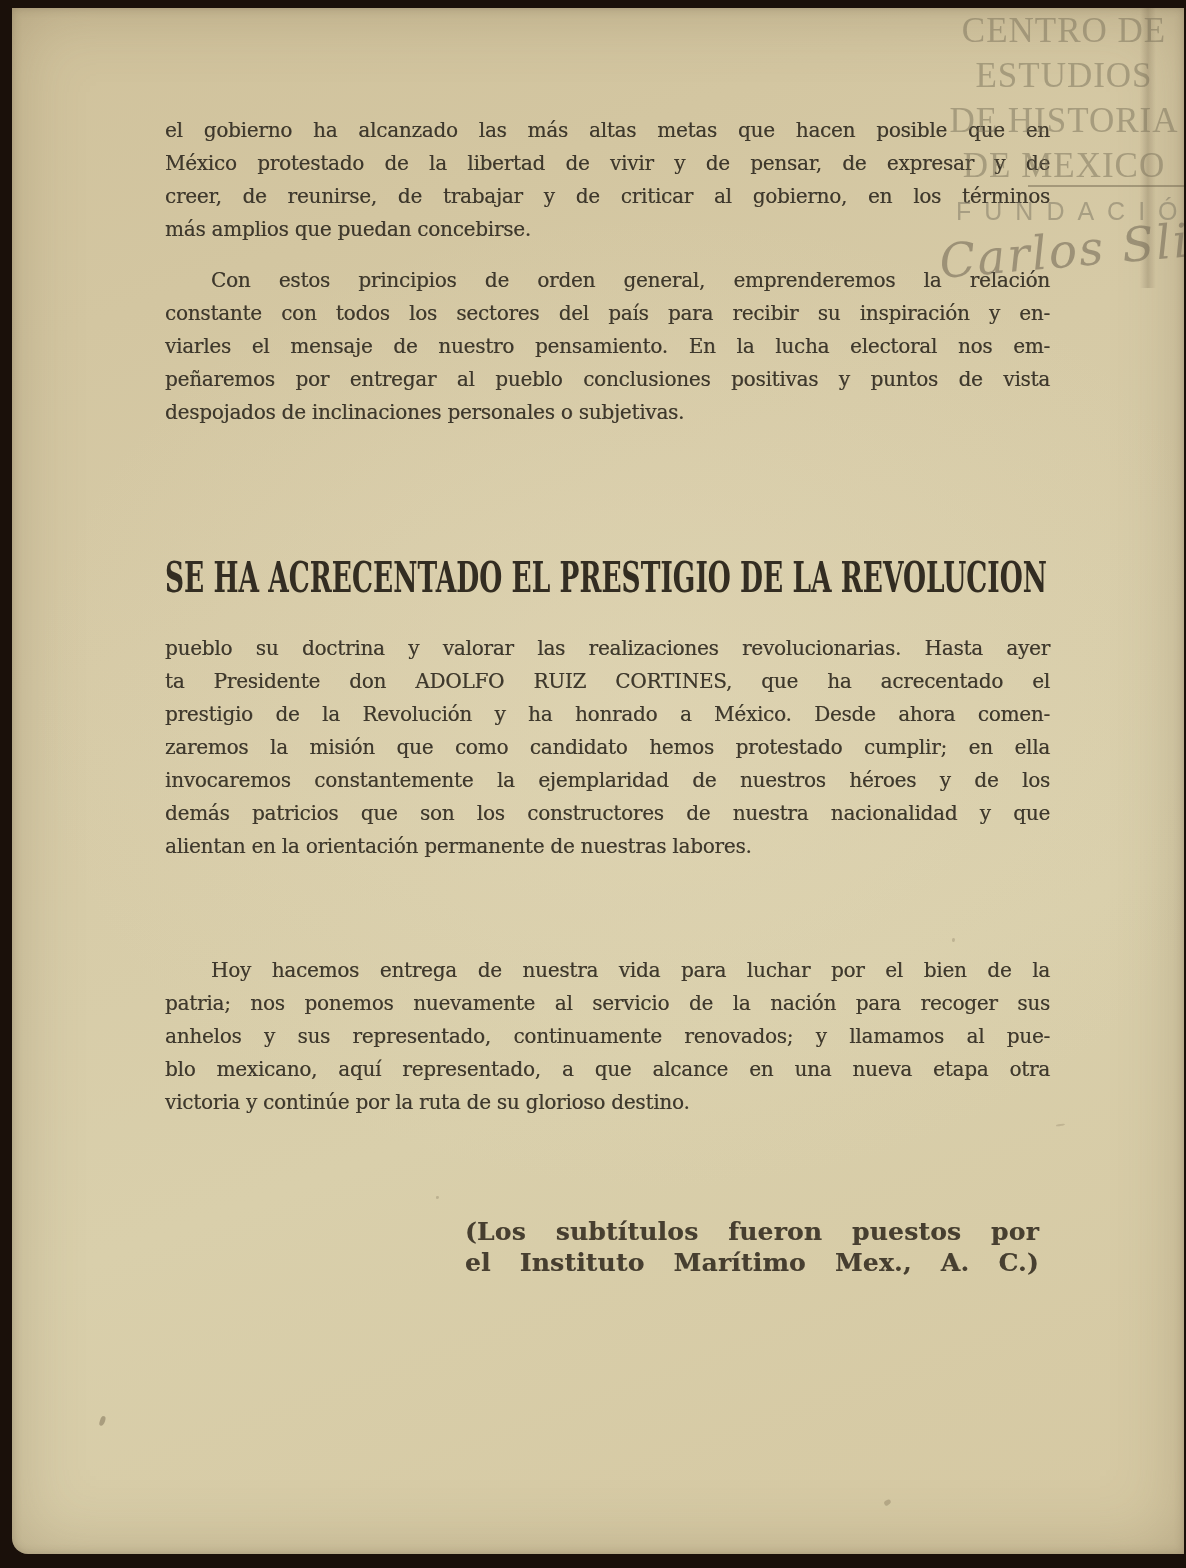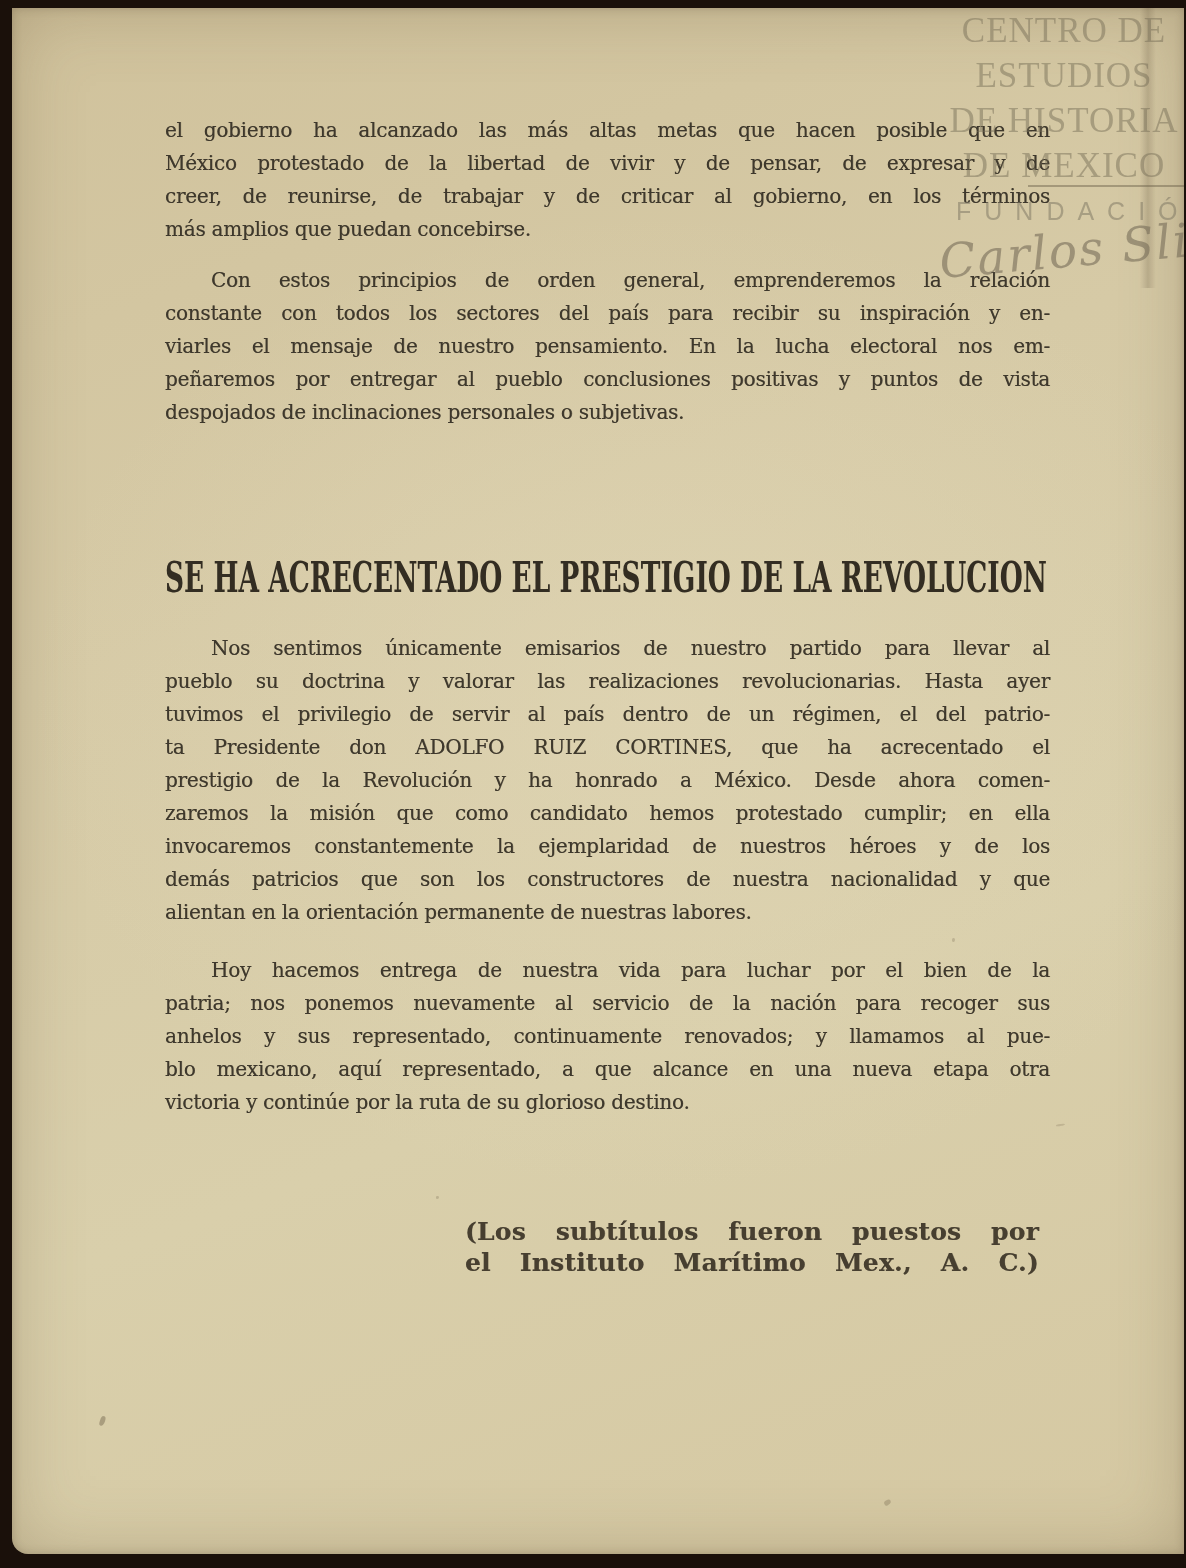--- a/index.html
+++ b/index.html
@@ -111,23 +111,21 @@
         <div class="line just">viarles el mensaje de nuestro pensamiento. En la lucha electoral nos em-</div>
         <div class="line just">peñaremos por entregar al pueblo conclusiones positivas y puntos de vista</div>
         <div class="line">despojados de inclinaciones personales o subjetivas.</div>
       </div>
 
     <svg class="heading-svg" width="885" height="50">
       <text x="0" y="40" textLength="882" lengthAdjust="spacingAndGlyphs" font-family="DejaVu Serif, serif" font-weight="bold" font-size="42" fill="#332d22">SE HA ACRECENTADO EL PRESTIGIO DE LA REVOLUCION</text>
     </svg>
 
     <div class="col para p3">
-        <div class="line just indent">Nos sentimos únicamente emisarios de nuestro partido para llevar al</div>
         <div class="line just">pueblo su doctrina y valorar las realizaciones revolucionarias. Hasta ayer</div>
-        <div class="line just">tuvimos el privilegio de servir al país dentro de un régimen, el del patrio-</div>
         <div class="line just">ta Presidente don ADOLFO RUIZ CORTINES, que ha acrecentado el</div>
         <div class="line just">prestigio de la Revolución y ha honrado a México. Desde ahora comen-</div>
         <div class="line just">zaremos la misión que como candidato hemos protestado cumplir; en ella</div>
         <div class="line just">invocaremos constantemente la ejemplaridad de nuestros héroes y de los</div>
         <div class="line just">demás patricios que son los constructores de nuestra nacionalidad y que</div>
         <div class="line">alientan en la orientación permanente de nuestras labores.</div>
       </div>
     <div class="col para p4">
         <div class="line just indent">Hoy hacemos entrega de nuestra vida para luchar por el bien de la</div>
         <div class="line just">patria; nos ponemos nuevamente al servicio de la nación para recoger sus</div>

